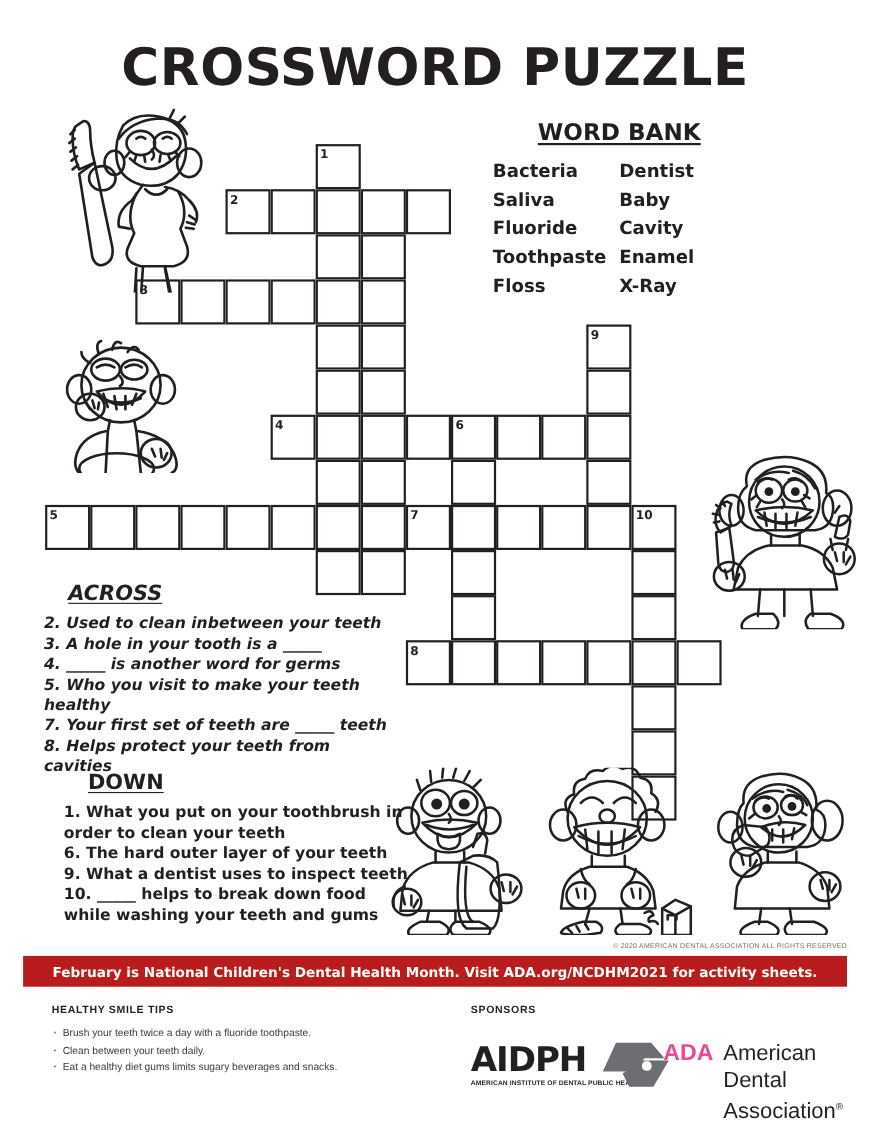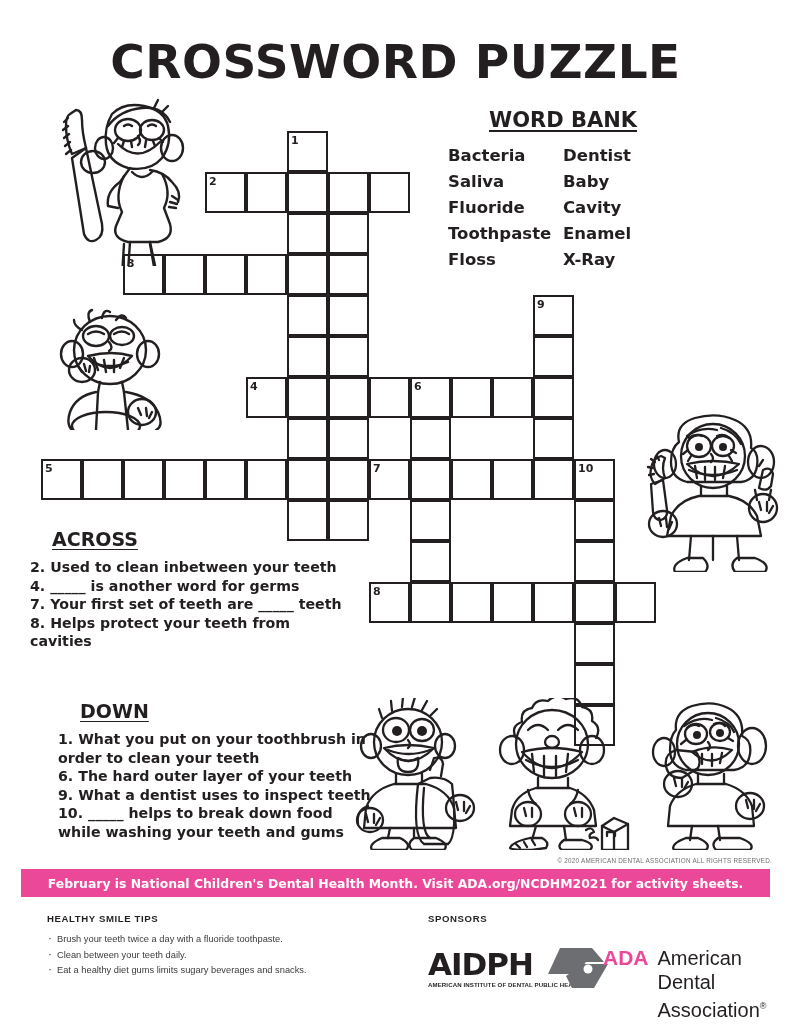--- a/index.html
+++ b/index.html
@@ -58,21 +58,21 @@
     font-family:"DejaVu Sans",sans-serif;
     font-weight:bold;
     font-size:11px;
     line-height:11px;
     color:#231f20;
     pointer-events:none;
   }
 
   
   .clues{position:absolute;font-family:"DejaVu Sans",sans-serif;color:#231f20;}
-  .clues-across{left:30px;top:528px;width:320px;}
+  .clues-across{left:40px;top:528px;width:320px;font-style:italic;}
   .clues-down{left:58px;top:700px;width:320px;}
   .clue-head{
     font-weight:bold;font-size:19px;
     text-decoration:underline;
     text-underline-offset:3px;
     margin-left:22px;
     margin-bottom:8px;
   }
   .clue{
     font-weight:bold;font-size:14.2px;
@@ -89,21 +89,21 @@
     position:absolute;left:0;top:857px;width:772px;
     text-align:right;
     font-family:"Liberation Sans",sans-serif;
     font-size:6.3px;
     letter-spacing:0.25px;
     color:#6d6e71;
   }
   .banner{
     position:absolute;left:21px;top:869px;
     width:749px;height:28px;
-    background:#ec4899;
+    background:#b91c1c;
     display:flex;align-items:center;justify-content:center;
   }
   .banner-text{
     color:#ffffff;
     font-family:"DejaVu Sans",sans-serif;
     font-weight:bold;
     font-size:12.4px;
     white-space:nowrap;
   }
   .banner-text .url{font-weight:bold;}
@@ -273,21 +273,23 @@
       <div class="cnum" style="left: 414px; top: 381px;">6</div>
       <div class="cnum" style="left: 373px; top: 463px;">7</div>
       <div class="cnum" style="left: 537px; top: 299px;">9</div>
       <div class="cnum" style="left: 578px; top: 463px;">10</div>
       <div class="cnum" style="left: 373px; top: 586px;">8</div>
     </div>
 
   <div class="clues clues-across">
     <div class="clue-head">ACROSS</div>
     <div class="clue">2. Used to clean inbetween your teeth</div>
+    <div class="clue">3. A hole in your tooth is a _____</div>
     <div class="clue">4. _____ is another word for germs</div>
+    <div class="clue">5. Who you visit to make your teeth healthy</div>
     <div class="clue">7. Your first set of teeth are _____ teeth</div>
     <div class="clue">8. Helps protect your teeth from cavities</div>
   </div>
 
   <div class="clues clues-down">
     <div class="clue-head">DOWN</div>
     <div class="clue">1. What you put on your toothbrush in order to clean your teeth</div>
     <div class="clue">6. The hard outer layer of your teeth</div>
     <div class="clue">9. What a dentist uses to inspect teeth</div>
     <div class="clue">10. _____ helps to break down food while washing your teeth and gums</div>

